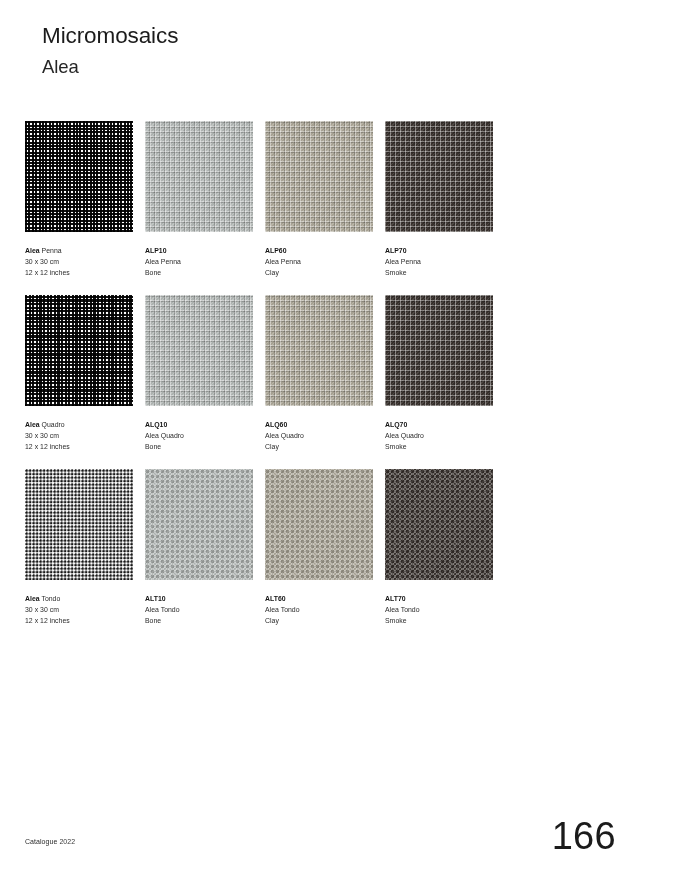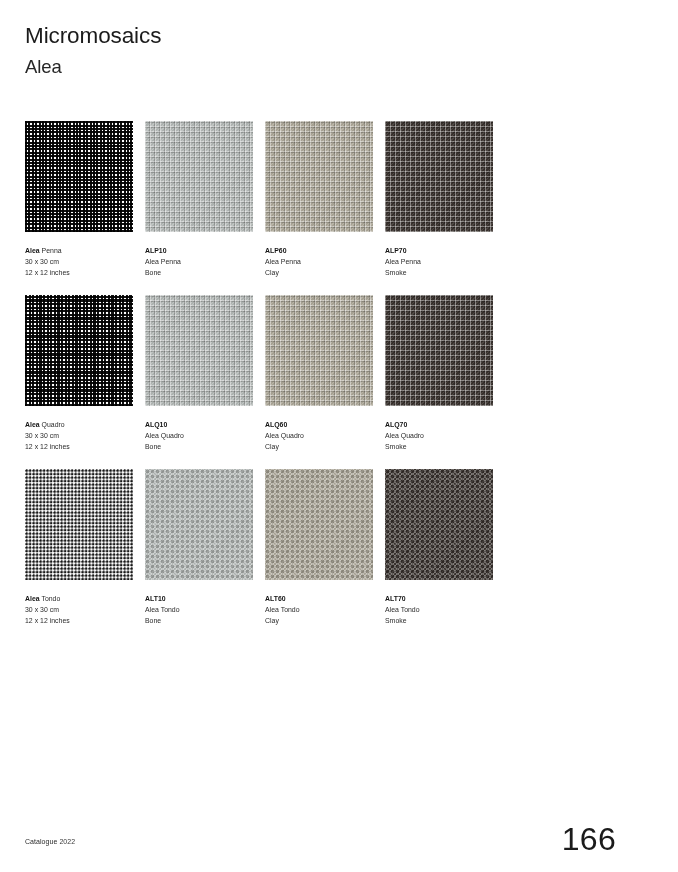--- a/index.html
+++ b/index.html
@@ -12,21 +12,21 @@
     height: 872px;
     position: relative;
     font-family: "Liberation Sans", sans-serif;
     color: #1b1b1b;
     overflow: hidden;
   }
 
   
   #header {
     position: absolute;
-    left: 25px;
+    left: 42px;
     top: 22px;
   }
   #page-title {
     font-size: 22.5px;
     font-weight: 400;
     letter-spacing: -0.1px;
     line-height: 1.28;
     color: #1b1b1b;
     margin: 0;
   }
@@ -162,21 +162,21 @@
     color: #2a2a2a;
     letter-spacing: 0.05px;
   }
   #footer-caption .cat-word { font-weight: 400; }
   #footer-caption .cat-year { font-weight: 400; color: #3a3a3a; }
 
   #page-number {
     position: absolute;
     right: 62px;
     bottom: 17px;
-    font-size: 32px;
+    font-size: 38px;
     font-weight: 400;
     color: #1b1b1b;
     letter-spacing: 0.3px;
     line-height: 1;
   }
 </style>
 </head>
 <body>
 
 <div id="header">

